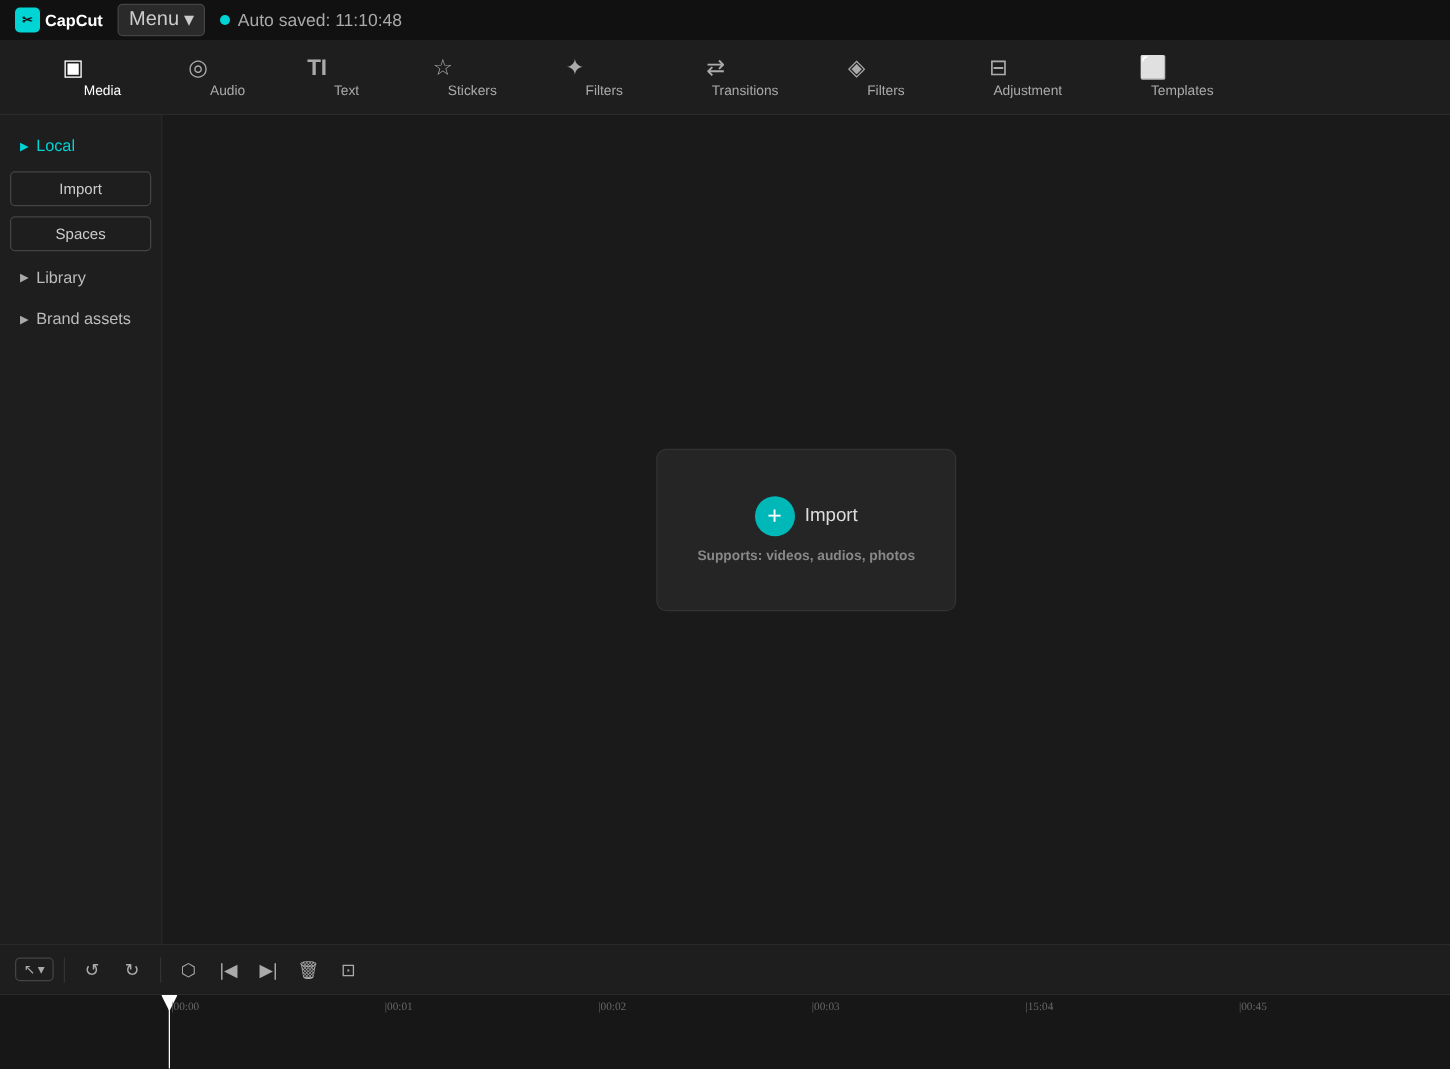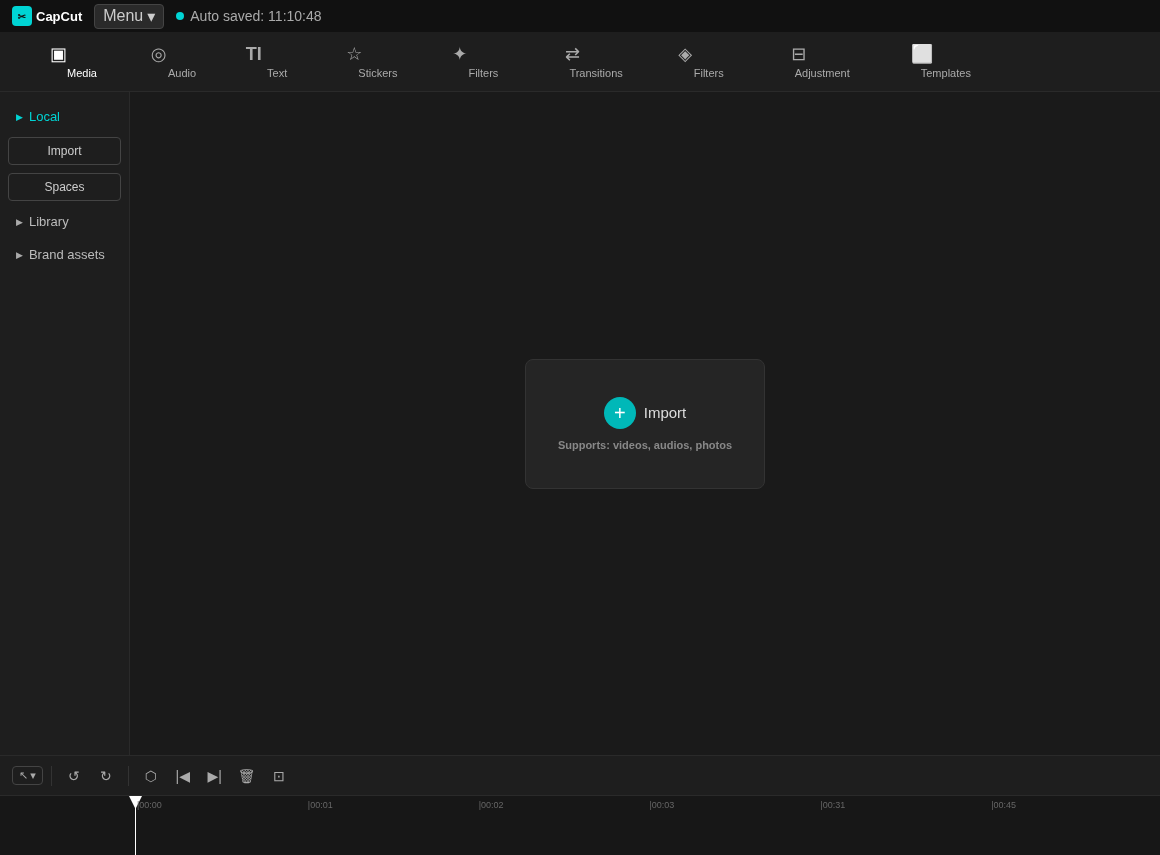--- a/index.html
+++ b/index.html
@@ -261,20 +261,21 @@
     .ruler-mark {
       display: flex;
       flex-direction: column;
       align-items: flex-start;
       position: relative;
     }
     .ruler-label {
       font-size: 9px;
       color: #666;
       padding-left: 2px;
+      font-family: Liberation Serif, serif;
     }
     .timeline-cursor {
       position: absolute;
       top: 0;
       left: 135px;
       width: 1px;
       height: 100%;
       background: #fff;
     }
     .timeline-cursor-head {
@@ -418,19 +419,19 @@
     <div class="ruler-mark" style="width:175px">
       <span class="ruler-label">|00:01</span>
     </div>
     <div class="ruler-mark" style="width:175px">
       <span class="ruler-label">|00:02</span>
     </div>
     <div class="ruler-mark" style="width:175px">
       <span class="ruler-label">|00:03</span>
     </div>
     <div class="ruler-mark" style="width:175px">
-      <span class="ruler-label">|00:31</span>
+      <span class="ruler-label">|15:04</span>
     </div>
     <div class="ruler-mark" style="width:175px">
       <span class="ruler-label">|00:45</span>
     </div>
   </div>
 </div>
 
 </body></html>

